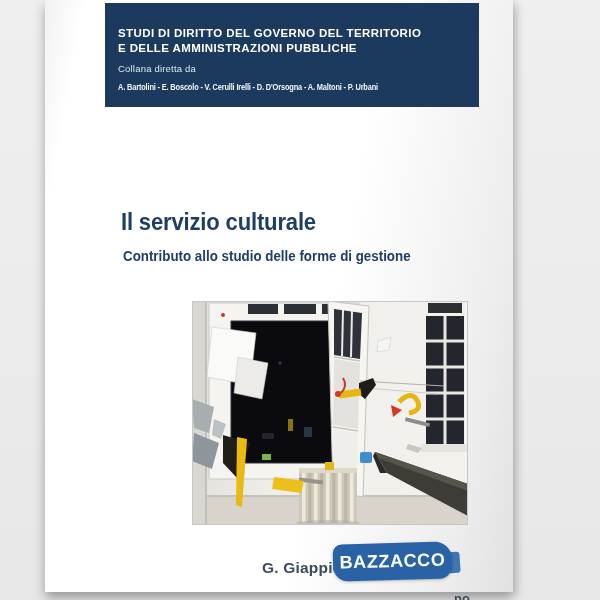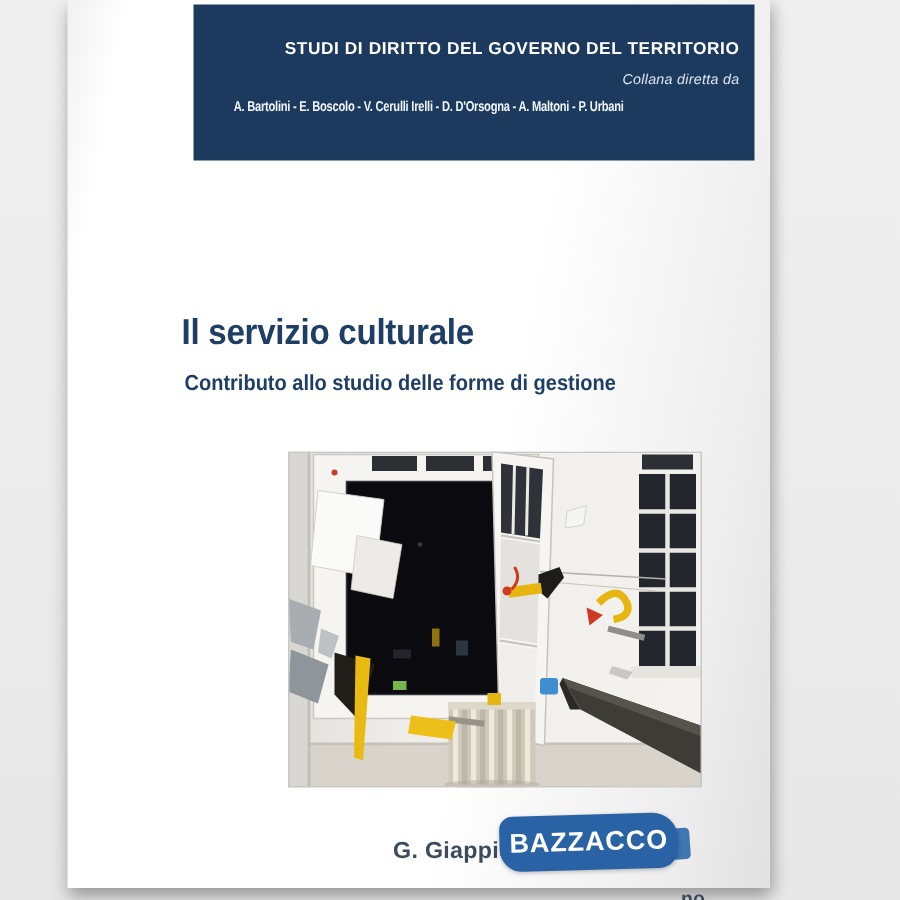--- a/index.html
+++ b/index.html
@@ -7,27 +7,26 @@
     width:600px;height:600px;position:relative;overflow:hidden;
     background:linear-gradient(180deg,#efefef 0%,#ebebeb 60%,#e7e7e7 100%);
     font-family:"Liberation Sans",sans-serif;
   }
   .cover{
     position:absolute;left:45px;top:0;width:468px;height:592px;
     background:linear-gradient(100deg,#f1f1f1 0%,#ffffff 7%,#ffffff 60%,#ededed 88%,#e1e1e1 100%);
     box-shadow:0 6px 11px rgba(0,0,0,.30), 4px 2px 8px rgba(0,0,0,.08);
   }
   .band{
-    position:absolute;left:84px;top:3px;width:374px;height:104px;
+    position:absolute;left:60px;top:3px;width:374px;height:104px;
     background:#1c3a5e;color:#ffffff;box-sizing:border-box;
     padding:23px 10px 0 13px;
-    text-align:right;
   }
   .band-title{font-size:11.5px;font-weight:bold;letter-spacing:.4px;line-height:15px;white-space:nowrap;}
-  .collana{font-size:9.5px;font-style:italic;margin-top:7px;color:#dfe7f0;letter-spacing:.2px;}
+  .collana{font-size:9.5px;margin-top:7px;color:#dfe7f0;letter-spacing:.2px;}
   .directors{
     font-size:9.5px;font-weight:bold;margin-top:7px;letter-spacing:-.2px;white-space:nowrap;
     transform:scaleX(.78);transform-origin:left center;color:#f2f6fa;
   }
   .author{position:absolute;left:78px;top:150px;font-size:17px;font-weight:bold;color:#1e3e66;letter-spacing:.3px;}
   .title{
     position:absolute;left:76px;top:208px;font-size:24px;font-weight:bold;color:#1e3e66;
     white-space:nowrap;transform:scaleX(.92);transform-origin:left center;letter-spacing:-.2px;
   }
   .subtitle{
@@ -56,20 +55,21 @@
     background:#4076b2;border-radius:3px;transform:rotate(-4deg);z-index:9;
   }
 </style>
 </head>
 <body>
 
 <div class="cover">
 
   <div class="band">
     <div class="band-title">STUDI DI DIRITTO DEL GOVERNO DEL TERRITORIO</div>
+    <div class="band-title">E DELLE AMMINISTRAZIONI PUBBLICHE</div>
     <div class="collana">Collana diretta da</div>
     <div class="directors">A. Bartolini - E. Boscolo - V. Cerulli Irelli - D. D'Orsogna - A. Maltoni - P. Urbani</div>
   </div>
 
   <div class="title">Il servizio culturale</div>
   <div class="subtitle">Contributo allo studio delle forme di gestione</div>
 
   <div class="photo">
     <svg viewBox="0 0 276 224" width="276" height="224" xmlns="http://www.w3.org/2000/svg">
       <defs>

